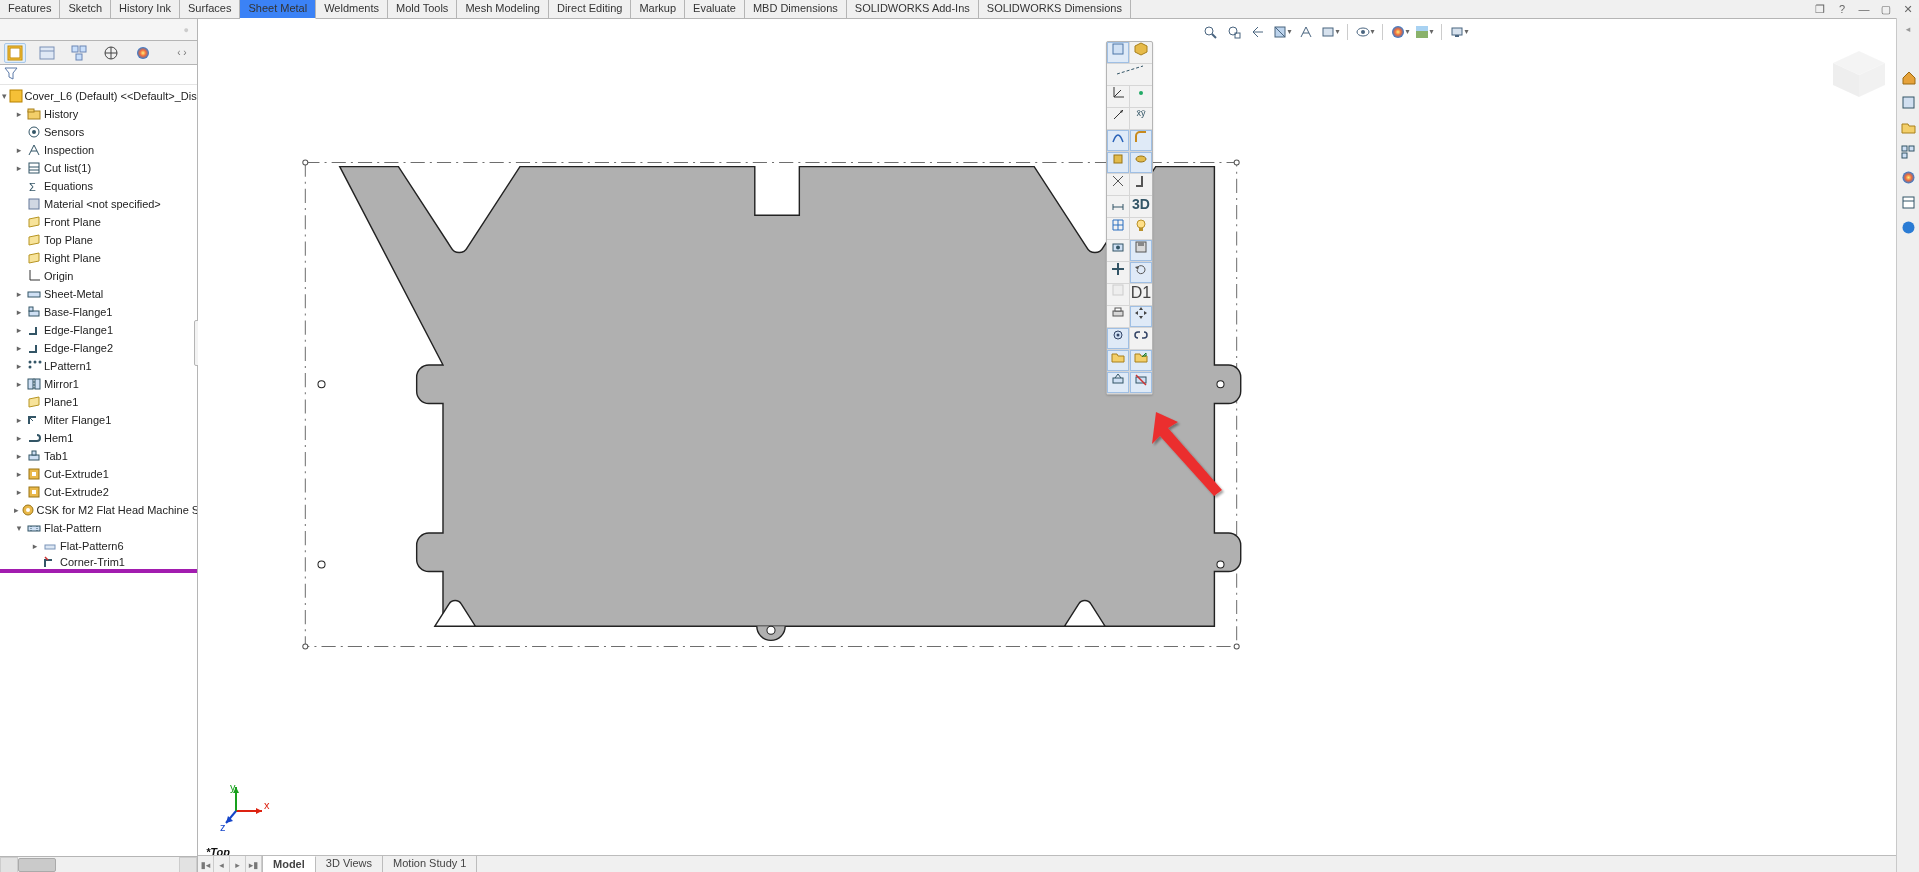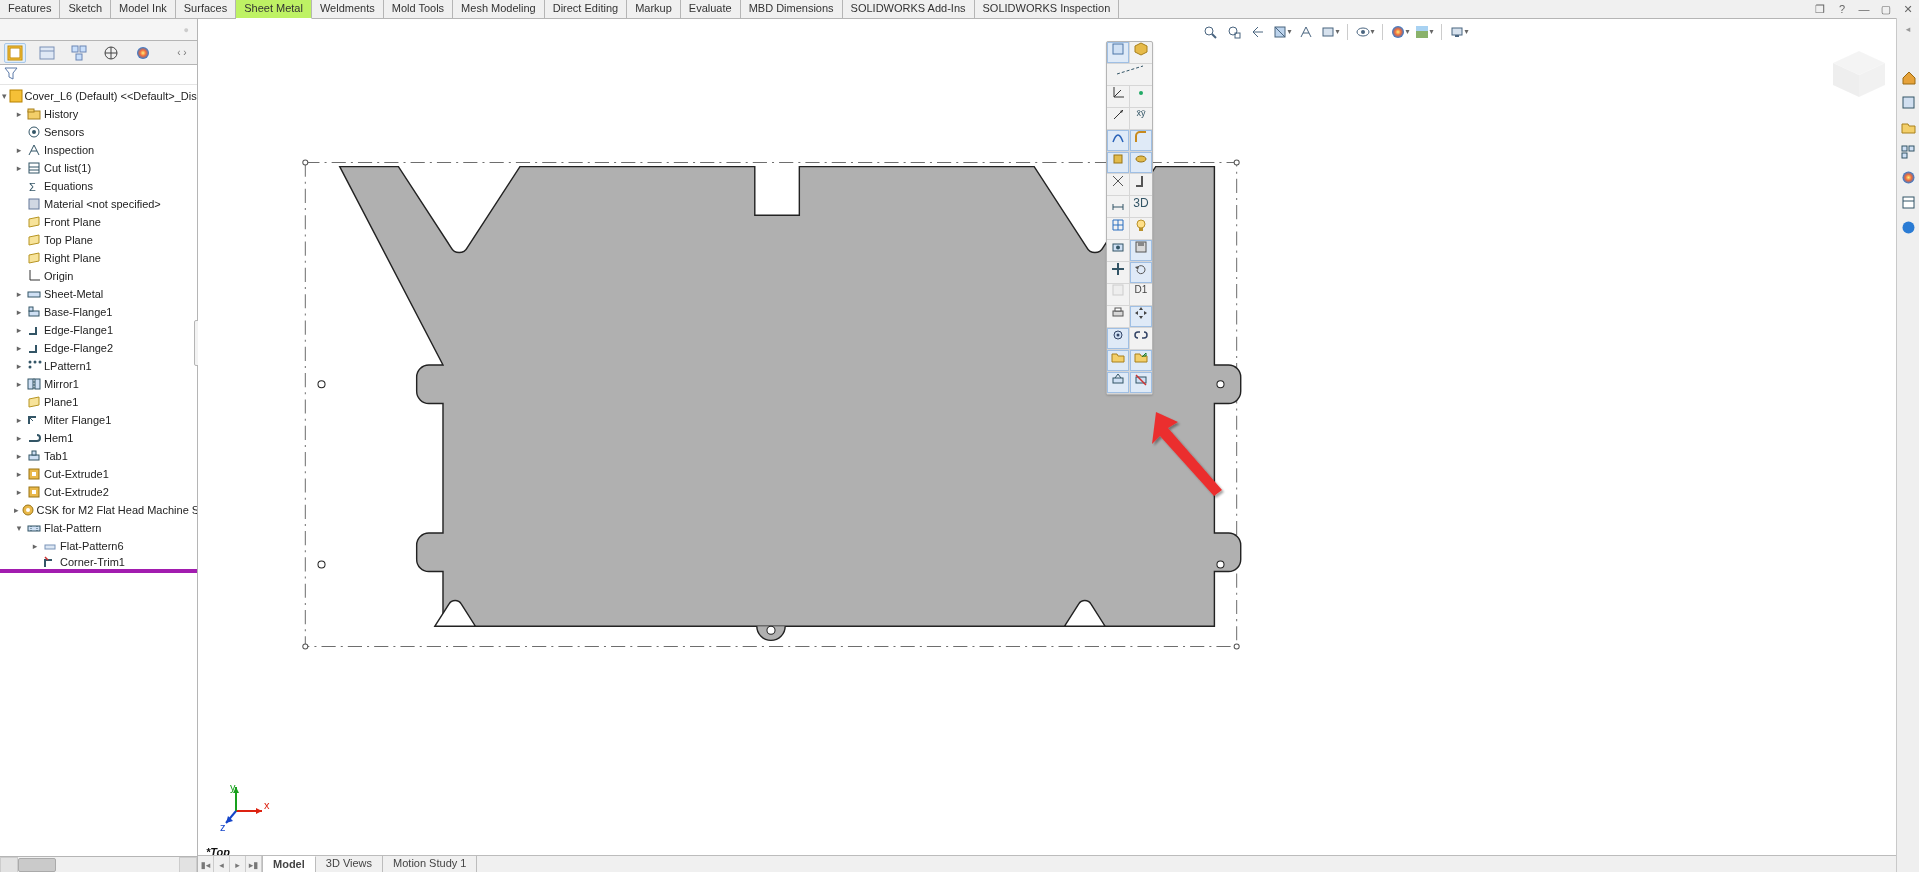--- a/index.html
+++ b/index.html
@@ -1,21 +1,21 @@
 <!DOCTYPE html>
 <html><head>
 <meta charset="utf-8">
 <style>
 * { margin: 0; padding: 0; box-sizing: border-box; font-family: "Segoe UI", Tahoma, sans-serif; font-size: 11px; }
 html, body { width: 1919px; height: 872px; background: #fff; overflow: hidden; }
 
 
 .ribbon { display: flex; height: 19px; border-bottom: 1px solid #b5b5b5; background: #f0f0f0; }
 .ribbon .tab { padding: 2px 8px 0; border-right: 1px solid #b5b5b5; color: #333; cursor: pointer; }
-.ribbon .tab.active { background: #bef264; border-bottom: 1px solid #fff; margin-bottom: -1px; }
+.ribbon .tab.active { background: #3b82f6; border-bottom: 1px solid #fff; margin-bottom: -1px; }
 .ribbon-spacer { flex: 1; }
 .ribbon .winbtn { width: 18px; height: 16px; margin: 1px 2px 0; border: 1px solid transparent; display:flex;align-items:center;justify-content:center;color:#666;cursor:pointer;}
 
 .body { display: flex; height: calc(872px - 18px); }
 
 
 .left { width: 198px; flex: none; display:flex; flex-direction:column; border-right:1px solid #b5b5b5; background:#fff;}
 .small-tb { height:22px; display:flex; align-items:center; gap:2px; padding:0 2px; border-bottom:1px solid #b5b5b5; background:#f5f5f5;}
 .small-tb .dot{color:#ccc;font-size:9px;margin-left:auto;margin-right:6px;}
 .small-tb2 { height:24px; padding:2px 4px; display:flex; gap:10px; align-items:center; border-bottom:1px solid #b5b5b5; background:#f0f0f0;}
@@ -53,21 +53,21 @@
 .viewname{position:absolute;left:8px;bottom:15px;font-weight:bold;color:#111;font-style:italic;}
 
 
 .palette{position:absolute;top:22px;left:908px;width:47px;background:#f2f2f2;border:1px solid #b5b5b5;border-radius:2px;box-shadow:0 1px 2px rgba(0,0,0,.15);}
 .palette .prow{display:flex;height:22px;border-bottom:1px solid #d6d6d6;}
 .palette .pc{flex:1;display:flex;justify-content:center;border-right:1px solid #d6d6d6;cursor:pointer;}
 .palette .pc:last-child{border-right:none;}
 .palette .pc.active{background:#dfeaf7;box-shadow:inset 0 0 0 1px #9fbfe4;}
 .palette .pc.dim{color:#aaa;}
 .palette .pc.full{flex:2;}
-.palette .txt{font-size:10px;color:#444;}
+.palette .txt{font-size:16px;color:#444;}
 
 
 .cube{position:absolute;right:30px;top:30px;opacity:.18;pointer-events:none;}
 
 
 .taskstrip{position:absolute;right:0;top:18px;bottom:0;width:23px;background:#efefef;border-left:1px solid #c9c9c9;display:flex;flex-direction:column;align-items:center;padding-top:50px;gap:6px;}
 .taskstrip .tbtn{width:19px;height:19px;display:flex;align-items:center;justify-content:center;border:1px solid transparent;cursor:pointer;}
 .taskstrip .tri{align-self:center;margin-top:-44px;margin-bottom:28px;color:#999;font-size:9px;}
 
 
@@ -82,32 +82,32 @@
 
 
 svg{overflow:visible;}
 </style>
 </head>
 <body>
 
 <div class="ribbon">
   <div class="tab">Features</div>
   <div class="tab">Sketch</div>
-  <div class="tab">Model Ink</div>
+  <div class="tab">History Ink</div>
   <div class="tab">Surfaces</div>
   <div class="tab active">Sheet Metal</div>
   <div class="tab">Weldments</div>
   <div class="tab">Mold Tools</div>
   <div class="tab">Mesh Modeling</div>
   <div class="tab">Direct Editing</div>
   <div class="tab">Markup</div>
   <div class="tab">Evaluate</div>
   <div class="tab">MBD Dimensions</div>
   <div class="tab">SOLIDWORKS Add-Ins</div>
-  <div class="tab">SOLIDWORKS Inspection</div>
+  <div class="tab">SOLIDWORKS Dimensions</div>
   <div class="ribbon-spacer"></div>
   <div class="winbtn">❐</div>
   <div class="winbtn">?</div>
   <div class="winbtn">―</div>
   <div class="winbtn">▢</div>
   <div class="winbtn">✕</div>
 </div>
 
 <div class="body">
 
@@ -631,21 +631,21 @@
           </div>
         <div class="prow">
             <div class="pc">
               <svg width="14" height="14">
                 <line x1="2" y1="11" x2="12" y2="11" stroke="#356"></line>
                 <line x1="2" y1="8" x2="2" y2="14" stroke="#356"></line>
                 <line x1="12" y1="8" x2="12" y2="14" stroke="#356"></line>
               </svg>
             </div>
             <div class="pc">
-              <span style="font-size:12px;color:#356;">3D</span>
+              <span style="font-size:14px;color:#356;font-weight:bold;">3D</span>
             </div>
           </div>
         <div class="prow">
             <div class="pc">
               <svg width="14" height="14">
                 <path d="M2 2h10v10H2zM2 7h10M7 2v10" fill="none" stroke="#2a6fbf"></path>
               </svg>
             </div>
             <div class="pc">
               <svg width="14" height="14">

